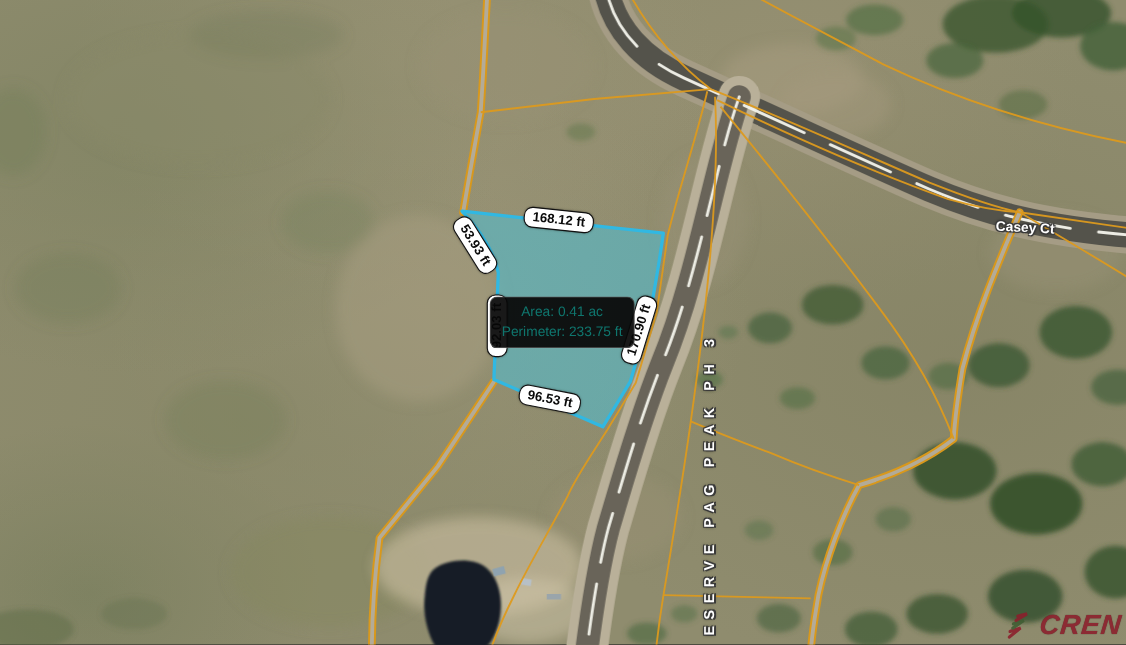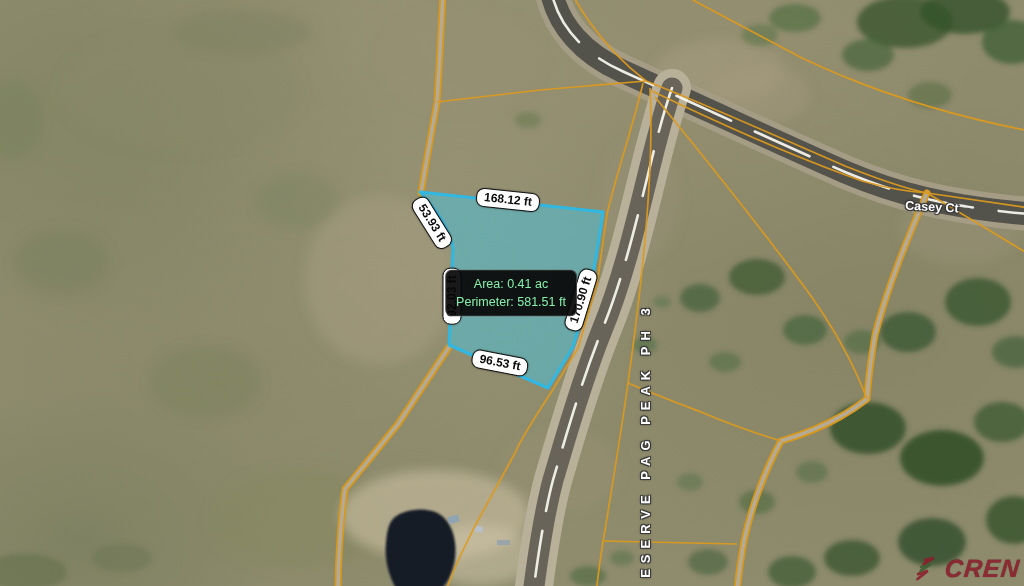--- a/index.html
+++ b/index.html
@@ -20,21 +20,21 @@
   svg.layer{position:absolute;left:0;top:0;width:1024px;height:586px;}
   .pill{
     position:absolute;transform:translate(-50%,-50%);
     background:#ffffff;border:1.6px solid #111;border-radius:8px;
     padding:1px 7px;font-size:12px;font-weight:bold;color:#0a0a0a;
     white-space:nowrap;line-height:1.25;box-shadow:0 0 2px rgba(0,0,0,.45);
   }
   .tooltip{
     position:absolute;transform:translate(-50%,-50%);
     background:rgba(8,8,8,.93);border:1px solid rgba(255,255,255,.22);
-    border-radius:7px;color:#86efac;font-size:12.5px;line-height:1.4;
+    border-radius:7px;color:#0f766e;font-size:12.5px;line-height:1.4;
     padding:5px 10px;text-align:center;white-space:nowrap;
   }
   .road-label{
     position:absolute;color:#fff;font-weight:bold;white-space:nowrap;
     text-shadow:-1px -1px 0 #3a3a3a,1px -1px 0 #3a3a3a,-1px 1px 0 #3a3a3a,1px 1px 0 #3a3a3a,0 0 3px #000;
   }
   .casey{left:932px;top:207px;font-size:12.5px;transform:translate(-50%,-50%) rotate(3deg);}
   .vroad{
     left:645px;top:440px;font-size:13px;letter-spacing:6px;width:320px;text-align:center;
     transform:translate(-50%,-50%) rotate(-90deg);
@@ -168,21 +168,21 @@
   </svg>
 
   <div class="pill" style="left:508px;top:200px;transform:translate(-50%,-50%) rotate(6deg);">168.12 ft</div>
   <div class="pill" style="left:432px;top:223px;transform:translate(-50%,-50%) rotate(58deg);">53.93 ft</div>
   <div class="pill" style="left:452px;top:296px;transform:translate(-50%,-50%) rotate(-90deg);">92.03 ft</div>
   <div class="pill" style="left:500px;top:363px;transform:translate(-50%,-50%) rotate(11deg);">96.53 ft</div>
   <div class="pill" style="left:581px;top:300px;transform:translate(-50%,-50%) rotate(-73deg);">170.90 ft</div>
 
   <div class="tooltip" style="left:511px;top:293px;">
     <div>Area: 0.41 ac</div>
-    <div>Perimeter: 581.51 ft</div>
+    <div>Perimeter: 233.75 ft</div>
   </div>
 
   <div class="road-label casey">Casey Ct</div>
   <div class="road-label vroad">ESERVE PAG PEAK PH 3</div>
 
   <div class="watermark">
     <svg width="30" height="28" viewBox="0 0 30 28">
       <g fill="none" stroke-linecap="round" transform="skewX(-8)">
         <path d="M 8,24 L 17,16 L 8,19" stroke="#8c1e2c" stroke-width="3"></path>
         <path d="M 10,16 L 19,9 L 10,12" stroke="#3f5d33" stroke-width="3"></path>

